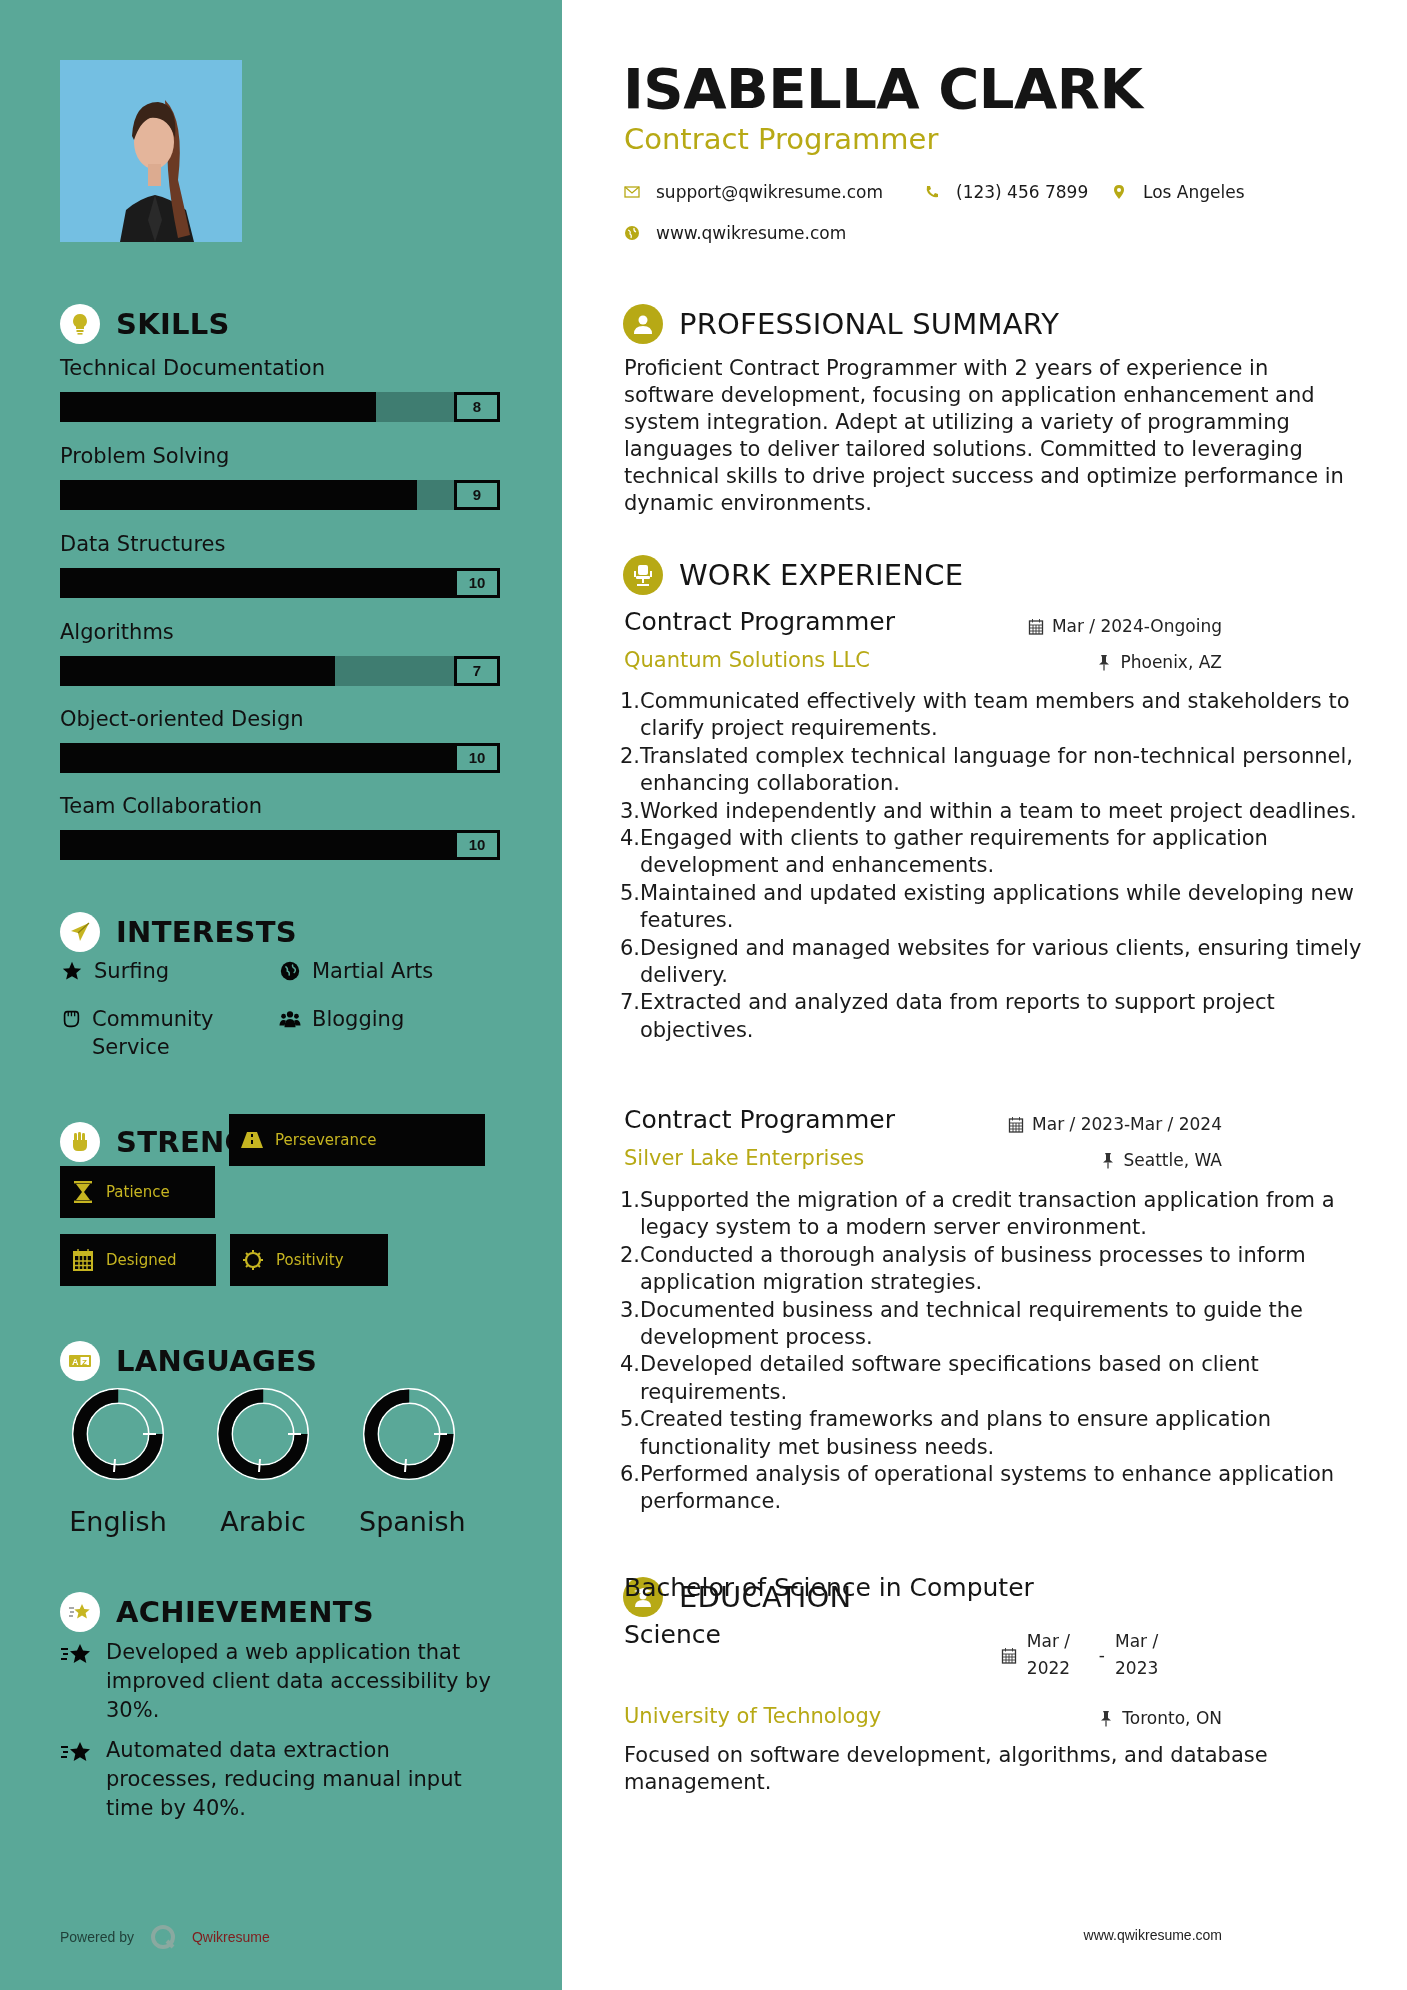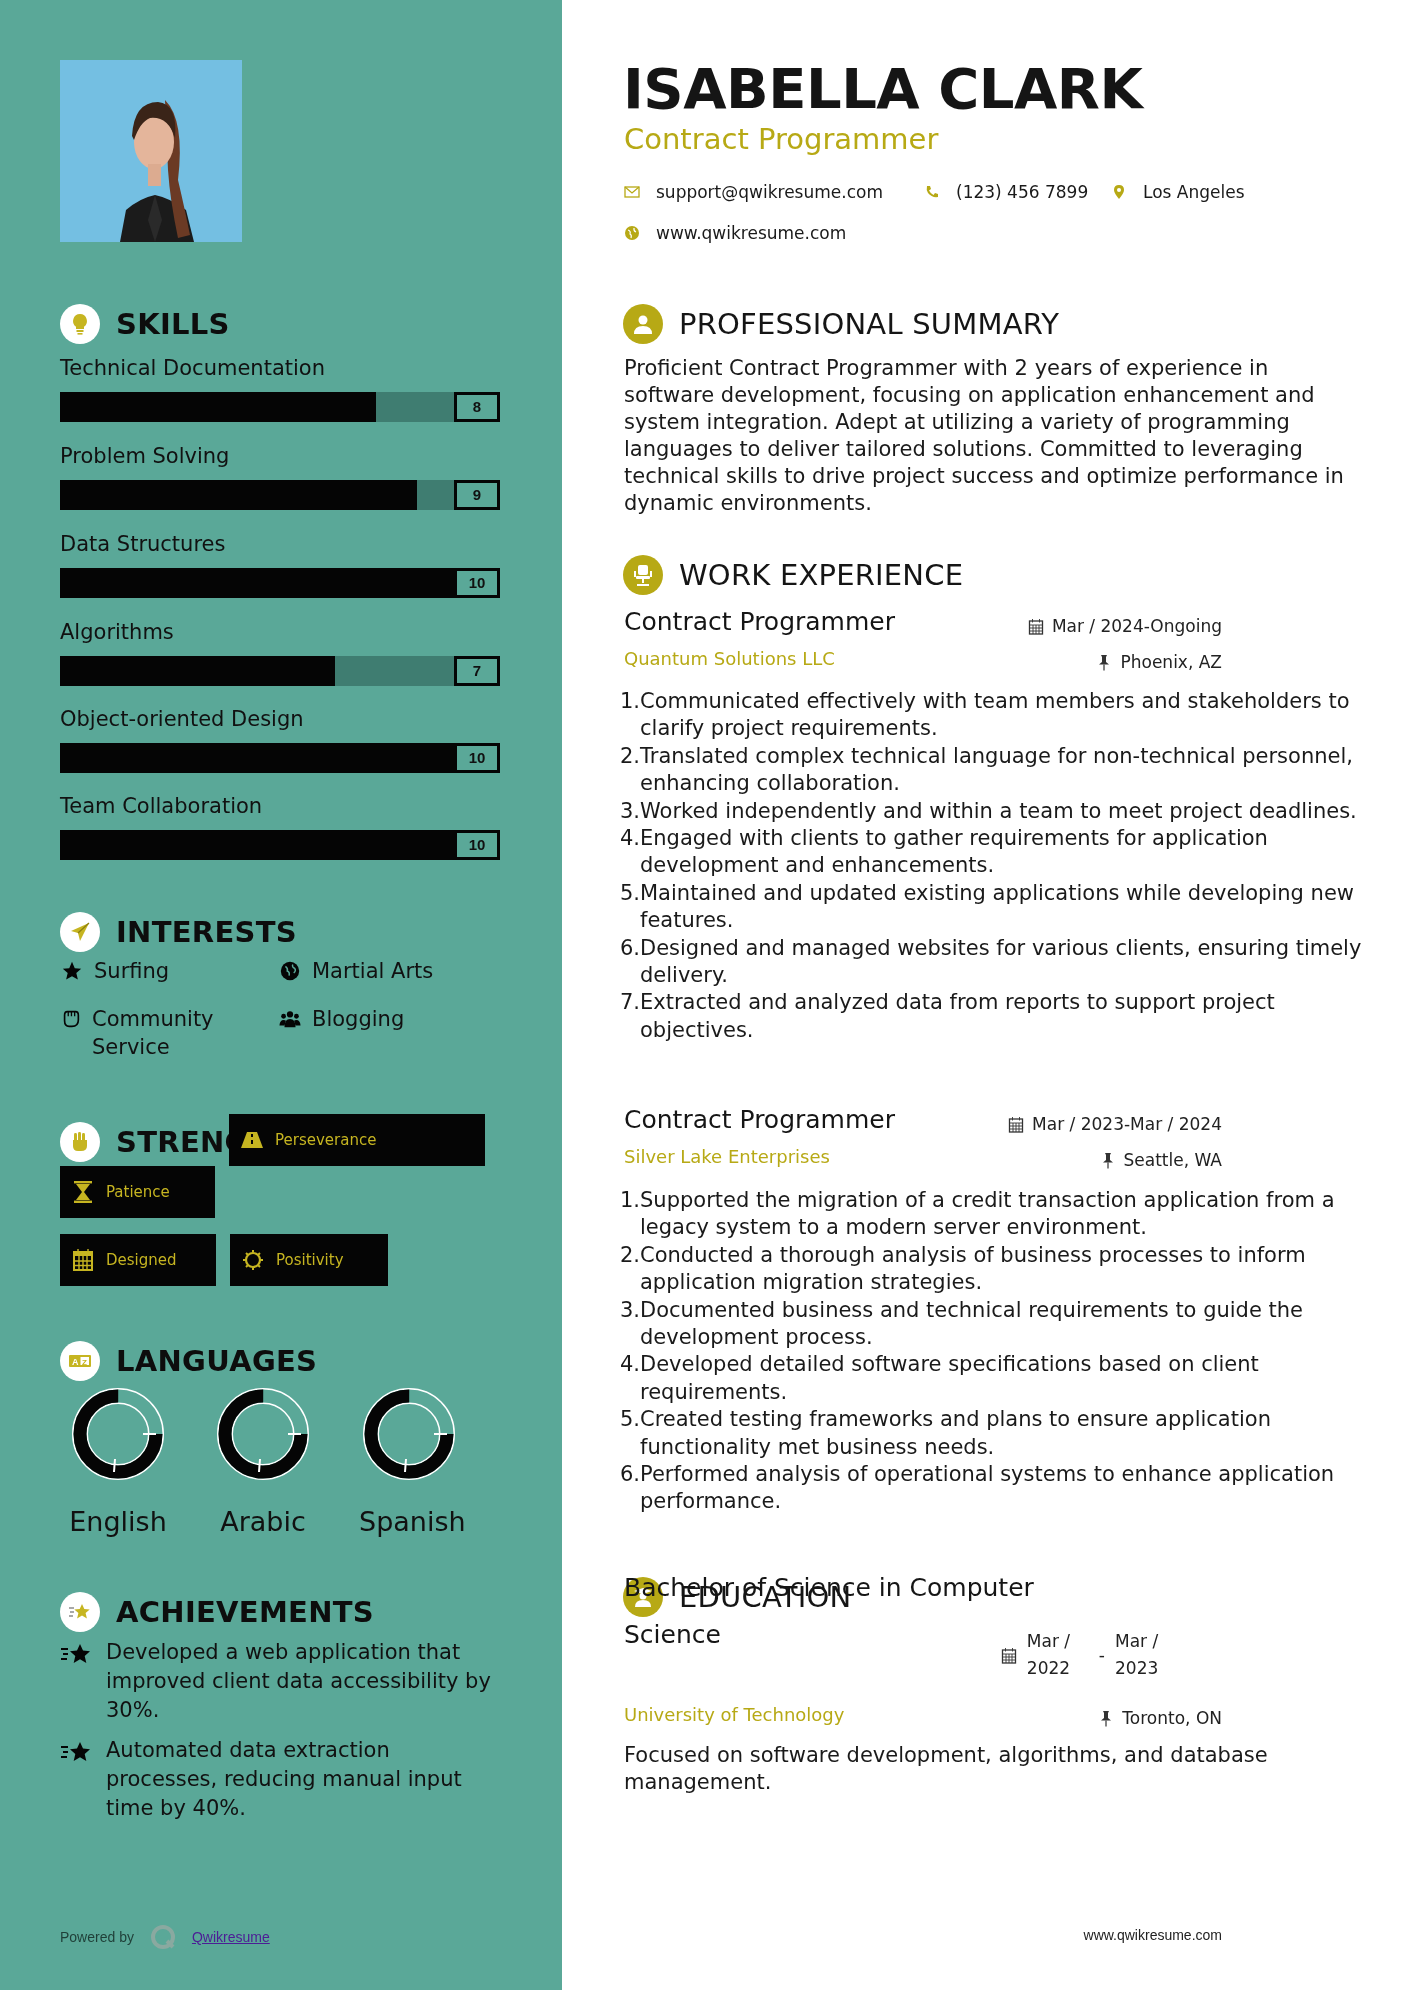--- a/index.html
+++ b/index.html
@@ -42,37 +42,37 @@
   .lang svg { width: 96px; height: 96px; display: block; margin: 0 auto; }
   .lang .n { margin-top: 24px; font-family: "DejaVu Sans", sans-serif; font-size: 27px; color: #111; }
 
   
   .ach { position: absolute; left: 60px; width: 440px; display: flex; gap: 12px; }
   .ach .i svg { width: 34px; height: 30px; display: block; margin-top: 2px; }
   .ach .t { font-family: "DejaVu Sans", sans-serif; font-size: 21px; line-height: 29px; color: #111; }
 
   .powered { position: absolute; left: 60px; top: 1922px; display: flex; align-items: center; gap: 14px; font-family: "Liberation Sans", sans-serif; font-size: 14px; color: #1f3f38; }
   .powered .logo { width: 30px; height: 30px; }
-  .powered a { color: #4c1d95; text-decoration: underline; }
+  .powered a { color: #7f1d1d; }
 
   
   .name { position: absolute; left: 61px; top: 56px; font-family: "DejaVu Sans", sans-serif; font-weight: bold; font-size: 56px; letter-spacing: -0.5px; color: #151515; }
   .role { position: absolute; left: 62px; top: 122px; font-family: "DejaVu Sans", sans-serif; font-size: 29px; color: #b7a915; }
   .contact { position: absolute; display: flex; align-items: center; gap: 16px; font-family: "DejaVu Sans", sans-serif; font-size: 17px; color: #1a1a1a; justify-content: space-between; }
   .contact svg { width: 16px; height: 16px; display: block; }
 
   .m-head { position: absolute; left: 61px; display: flex; align-items: center; gap: 16px; }
   .m-head .ico { width: 40px; height: 40px; border-radius: 50%; background: #b7a915; display: flex; align-items: center; justify-content: center; }
   .m-head .ico svg { width: 24px; height: 24px; }
   .m-head h2 { font-family: "DejaVu Sans", sans-serif; font-size: 29px; font-weight: normal; color: #151515; letter-spacing: 0.2px; }
 
   .para { position: absolute; left: 62px; width: 740px; font-family: "DejaVu Sans", sans-serif; font-size: 21px; line-height: 27px; color: #1a1a1a; }
 
   .job-title { position: absolute; left: 62px; font-family: "DejaVu Sans", sans-serif; font-size: 25px; color: #151515; }
-  .company { position: absolute; left: 62px; font-family: "DejaVu Sans", sans-serif; font-size: 18px; color: #b7a915; }
+  .company { position: absolute; left: 62px; font-family: "DejaVu Sans", sans-serif; font-size: 21px; color: #b7a915; }
   .meta { position: absolute; right: 45px; display: flex; align-items: center; gap: 8px; font-family: "DejaVu Sans", sans-serif; font-size: 17px; color: #222; }
   .meta svg { width: 16px; height: 17px; display: block; }
 
   ol.duties { position: absolute; left: 62px; width: 760px; list-style: none; font-family: "DejaVu Sans", sans-serif; font-size: 21px; line-height: 27.4px; color: #1a1a1a; }
   ol.duties li { display: flex; }
   ol.duties li .num { width: 20px; flex: none; }
 
   .edu-dates { position: absolute; right: 90px; top: 1628px; display: flex; gap: 10px; align-items: center; font-family: "DejaVu Sans", sans-serif; font-size: 17px; line-height: 27px; color: #222; }
   .edu-dates .d { width: 62px; }
   .edu-dates svg { width: 16px; height: 17px; display: block; }

